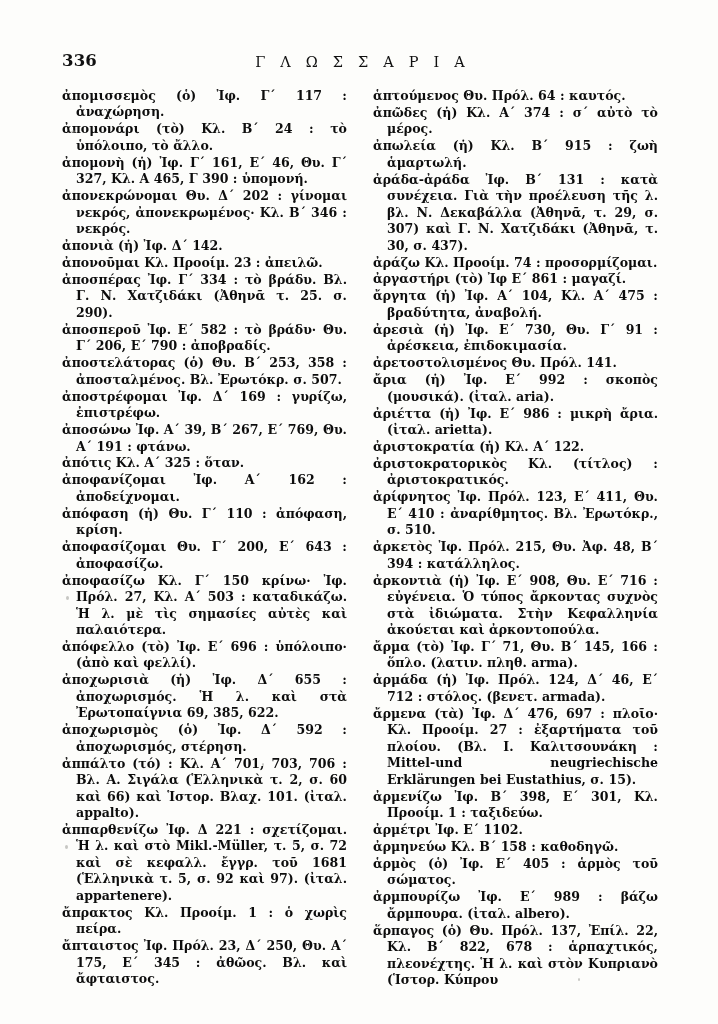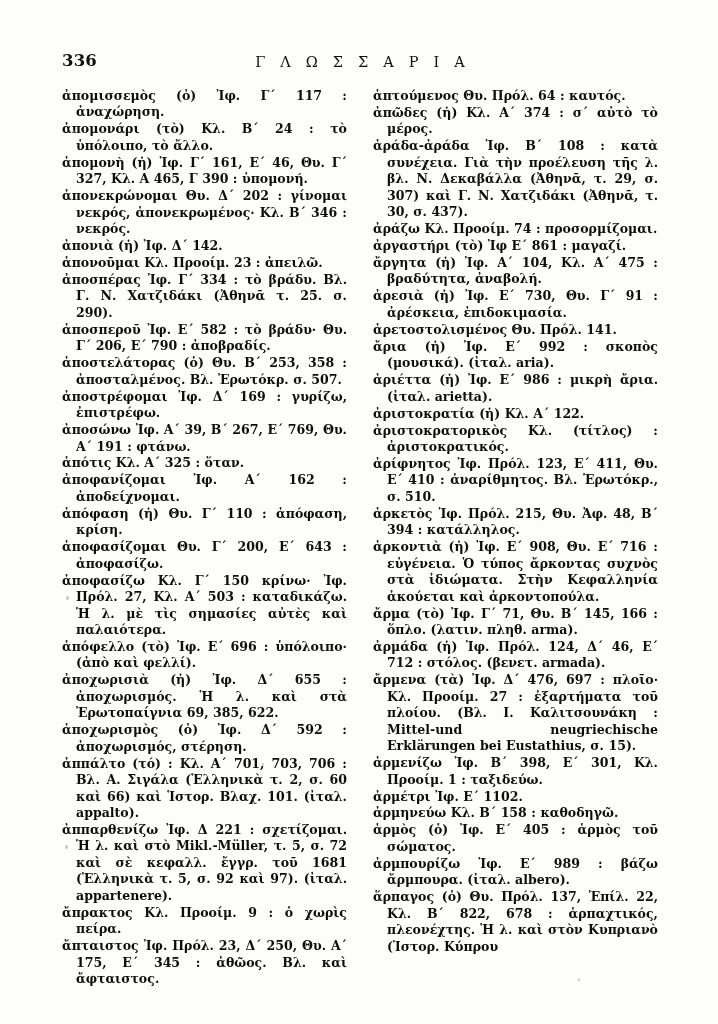--- a/index.html
+++ b/index.html
@@ -108,27 +108,28 @@
         <p class="entry">ἀπότις Κλ. Α΄ 325 : ὅταν.</p>
         <p class="entry">ἀποφανίζομαι Ἰφ. Α΄ 162 : ἀποδείχνομαι.</p>
         <p class="entry">ἀπόφαση (ἡ) Θυ. Γ΄ 110 : ἀπόφαση, κρίση.</p>
         <p class="entry">ἀποφασίζομαι Θυ. Γ΄ 200, Ε΄ 643 : ἀποφασίζω.</p>
         <p class="entry">ἀποφασίζω Κλ. Γ΄ 150 κρίνω· Ἰφ. Πρόλ. 27, Κλ. Α΄ 503 : καταδικάζω. Ἡ λ. μὲ τὶς σημασίες αὐτὲς καὶ παλαιότερα.</p>
         <p class="entry">ἀπόφελλο (τὸ) Ἰφ. Ε΄ 696 : ὑπόλοιπο· (ἀπὸ καὶ φελλί).</p>
         <p class="entry">ἀποχωρισιὰ (ἡ) Ἰφ. Δ΄ 655 : ἀποχωρισμός. Ἡ λ. καὶ στὰ Ἐρωτοπαίγνια 69, 385, 622.</p>
         <p class="entry">ἀποχωρισμὸς (ὁ) Ἰφ. Δ΄ 592 : ἀποχωρισμός, στέρηση.</p>
         <p class="entry">ἀππάλτο (τό) : Κλ. Α΄ 701, 703, 706 : Βλ. Α. Σιγάλα (Ἑλληνικὰ τ. 2, σ. 60 καὶ 66) καὶ Ἱστορ. Βλαχ. 101. (ἰταλ. appalto).</p>
         <p class="entry">ἀππαρθενίζω Ἰφ. Δ 221 : σχετίζομαι. Ἡ λ. καὶ στὸ Mikl.-Müller, τ. 5, σ. 72 καὶ σὲ κεφαλλ. ἔγγρ. τοῦ 1681 (Ἑλληνικὰ τ. 5, σ. 92 καὶ 97). (ἰταλ. appartenere).</p>
-        <p class="entry">ἄπρακτος Κλ. Προοίμ. 9 : ὁ χωρὶς πείρα.</p>
+        <p class="entry">ἄπρακτος Κλ. Προοίμ. 1 : ὁ χωρὶς πείρα.</p>
         <p class="entry">ἄπταιστος Ἰφ. Πρόλ. 23, Δ΄ 250, Θυ. Α΄ 175, Ε΄ 345 : ἀθῶος. Βλ. καὶ ἄφταιστος.</p>
       </div>
     <div class="col" id="col-1">
         <p class="entry">ἁπτούμενος Θυ. Πρόλ. 64 : καυτός.</p>
         <p class="entry">ἀπῶδες (ἡ) Κλ. Α΄ 374 : σ΄ αὐτὸ τὸ μέρος.</p>
-        <p class="entry">ἀράδα-ἀράδα Ἰφ. Β΄ 108 : κατὰ συνέχεια. Γιὰ τὴν προέλευση τῆς λ. βλ. Ν. Δεκαβάλλα (Ἀθηνᾶ, τ. 29, σ. 307) καὶ Γ. Ν. Χατζιδάκι (Ἀθηνᾶ, τ. 30, σ. 437).</p>
+        <p class="entry">ἀπωλεία (ἡ) Κλ. Β΄ 915 : ζωὴ ἁμαρτωλή.</p>
+        <p class="entry">ἀράδα-ἀράδα Ἰφ. Β΄ 131 : κατὰ συνέχεια. Γιὰ τὴν προέλευση τῆς λ. βλ. Ν. Δεκαβάλλα (Ἀθηνᾶ, τ. 29, σ. 307) καὶ Γ. Ν. Χατζιδάκι (Ἀθηνᾶ, τ. 30, σ. 437).</p>
         <p class="entry">ἀράζω Κλ. Προοίμ. 74 : προσορμίζομαι.</p>
         <p class="entry">ἀργαστήρι (τὸ) Ἰφ Ε΄ 861 : μαγαζί.</p>
         <p class="entry">ἄργητα (ἡ) Ἰφ. Α΄ 104, Κλ. Α΄ 475 : βραδύτητα, ἀναβολή.</p>
         <p class="entry">ἀρεσιὰ (ἡ) Ἰφ. Ε΄ 730, Θυ. Γ΄ 91 : ἀρέσκεια, ἐπιδοκιμασία.</p>
         <p class="entry">ἀρετοστολισμένος Θυ. Πρόλ. 141.</p>
         <p class="entry">ἄρια (ἡ) Ἰφ. Ε΄ 992 : σκοπὸς (μουσικά). (ἰταλ. aria).</p>
         <p class="entry">ἀριέττα (ἡ) Ἰφ. Ε΄ 986 : μικρὴ ἄρια. (ἰταλ. arietta).</p>
         <p class="entry">ἀριστοκρατία (ἡ) Κλ. Α΄ 122.</p>
         <p class="entry">ἀριστοκρατορικὸς Κλ. (τίτλος) : ἀριστοκρατικός.</p>
         <p class="entry">ἀρίφνητος Ἰφ. Πρόλ. 123, Ε΄ 411, Θυ. Ε΄ 410 : ἀναρίθμητος. Βλ. Ἐρωτόκρ., σ. 510.</p>

